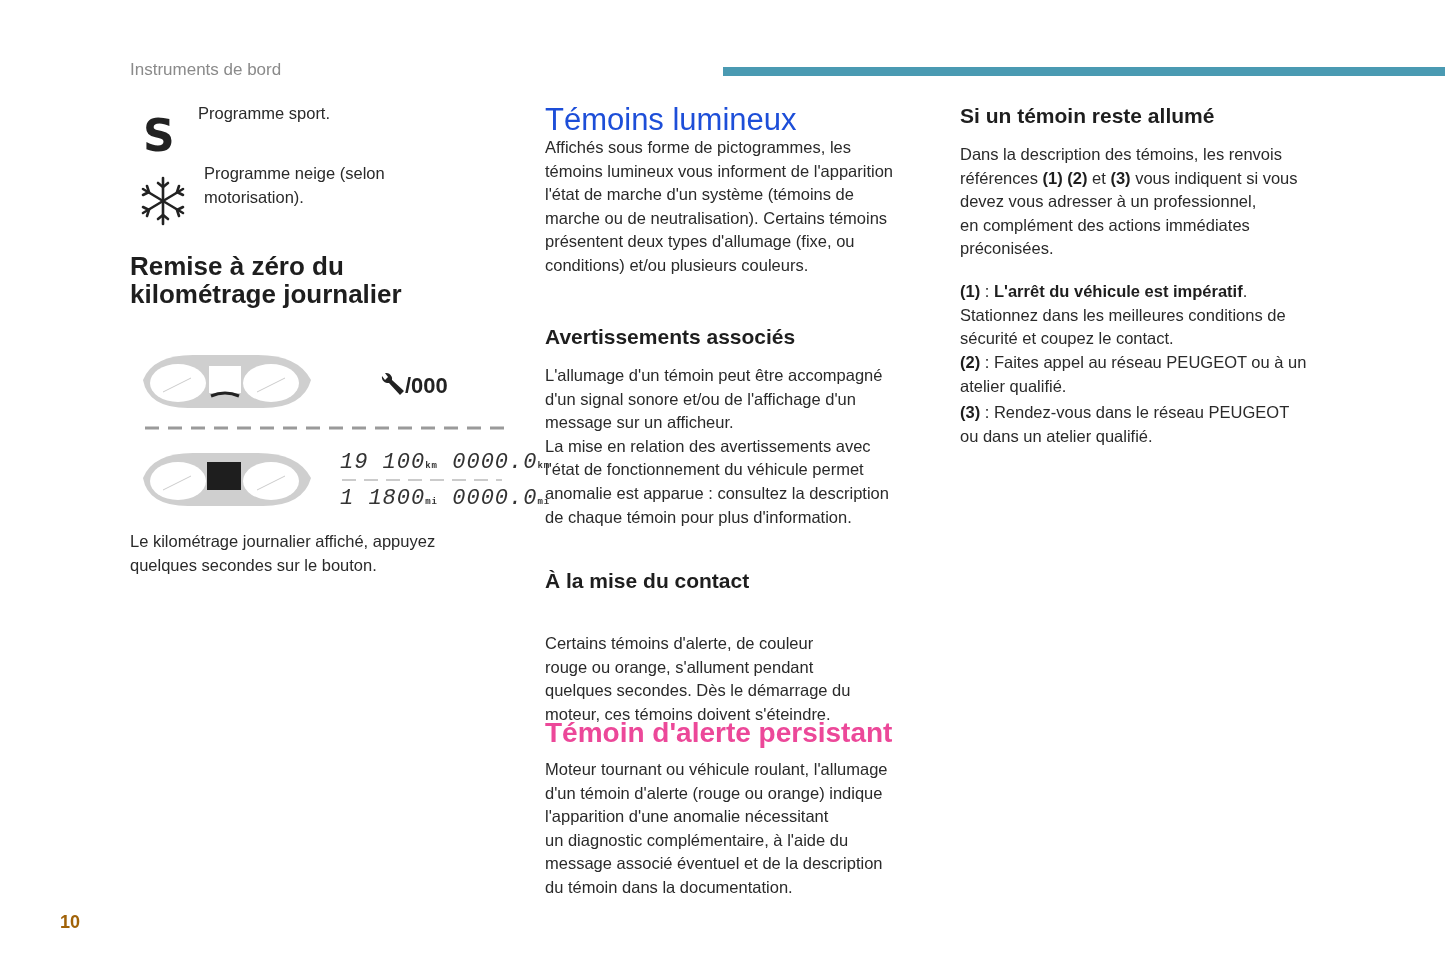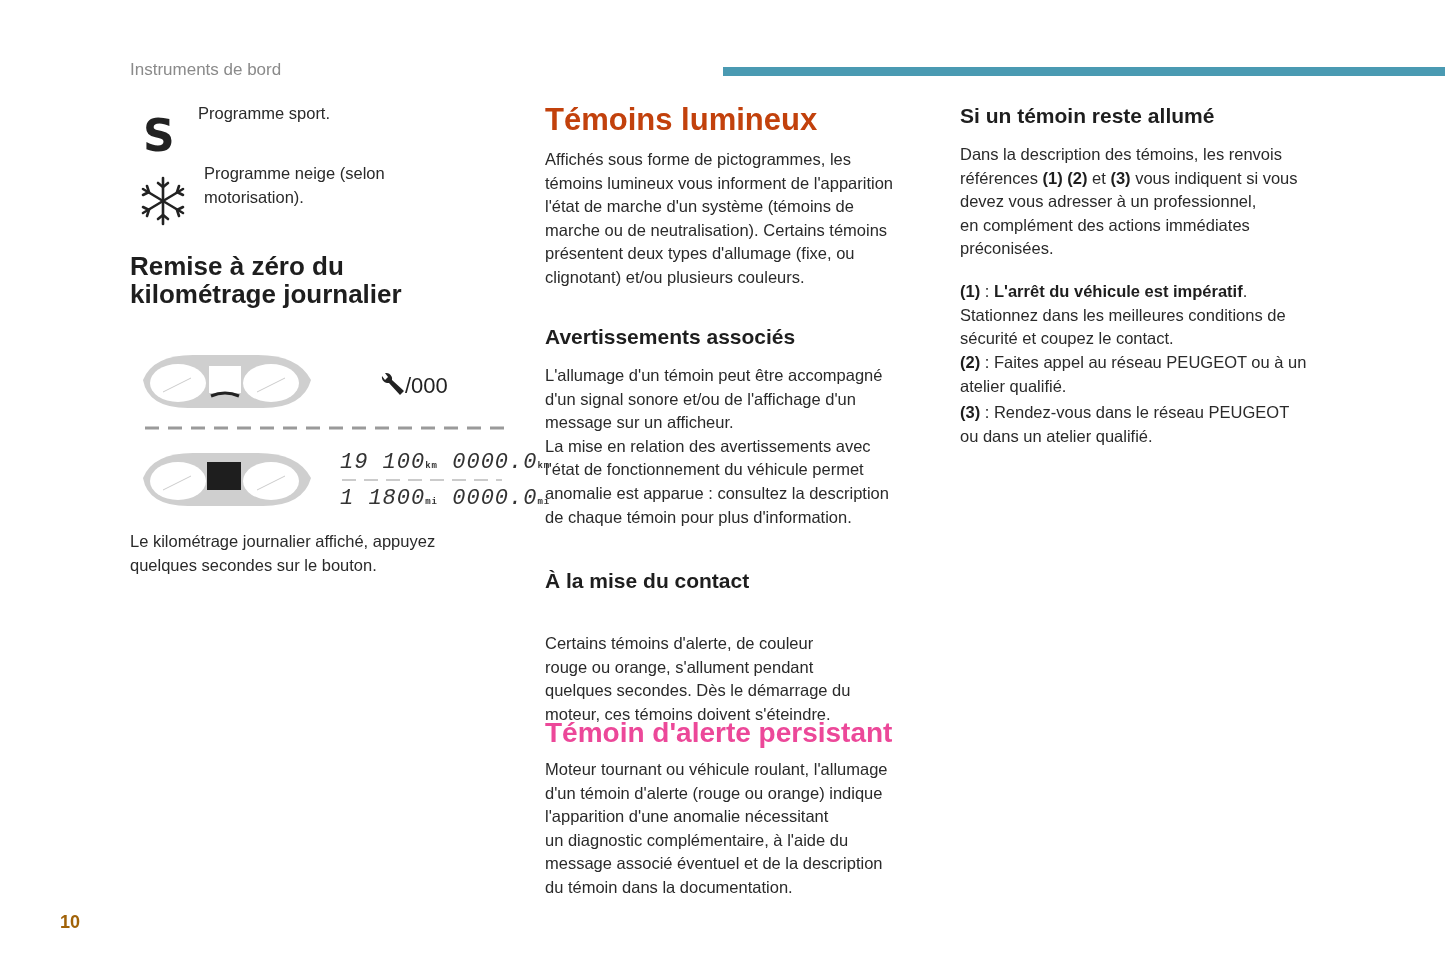--- a/index.html
+++ b/index.html
@@ -3,21 +3,21 @@
 <meta charset="utf-8">
 <style>
   html, body { margin:0; padding:0; background:#ffffff; }
   body { width:1445px; height:977px; position:relative; overflow:hidden;
          font-family:"Liberation Sans", sans-serif; color:#2a2a2a; }
   .abs { position:absolute; }
   .header-title { left:130px; top:60px; font-size:17px; color:#8a8a8a; }
   .header-bar { left:723px; top:67px; width:722px; height:9px; background:#4a9ab2; }
   .p { font-size:16.5px; line-height:23.6px; color:#2a2a2a; }
   .h1 { font-size:26px; font-weight:bold; color:#1e1e1e; line-height:28px; }
-  .h1-light { font-size:31px; color:#c2410c; font-weight:bold; }
+  .h1-light { font-size:31px; color:#1d4ed8; font-weight:normal; }
   .h2 { font-size:21px; font-weight:bold; color:#1e1e1e; }
   .h3 { font-size:21px; font-weight:bold; color:#1e1e1e; }
   .big { font-size:28px; font-weight:bold; color:#ec4899; }
   .pagenum { left:60px; top:912px; font-size:18px; font-weight:bold; color:#a16207; }
   b { font-weight:bold; color:#1e1e1e; }
   .sport-icon { left:143px; top:110px; font-size:44px; font-weight:bold; color:#222; font-family:"DejaVu Sans", sans-serif; }
   .lcd { font-family:"Liberation Mono", monospace; font-style:italic; color:#333; font-size:22px; letter-spacing:1px; }
   .lcd small { font-size:9px; font-style:normal; font-weight:bold;margin-top:28px; }
 </style>
 </head>
@@ -57,21 +57,21 @@
   <ellipse cx="45" cy="33" rx="28" ry="19" fill="#fff"></ellipse>
   <ellipse cx="138" cy="33" rx="28" ry="19" fill="#fff"></ellipse>
   <rect x="76" y="16" width="32" height="27" fill="#fff"></rect>
   <path d="M78 46 Q 92 40 106 46" stroke="#222" stroke-width="3" fill="none"></path>
   <line x1="30" y1="42" x2="58" y2="28" stroke="#ccc" stroke-width="1"></line>
   <line x1="124" y1="42" x2="152" y2="28" stroke="#ccc" stroke-width="1"></line>
 </svg>
 <svg class="abs" style="left:378px;top:370px;" width="28" height="28" viewBox="0 0 28 28">
   <path d="M4 6 A6 6 0 0 0 11 13 L22 25 L26 21 L14 10 A6 6 0 0 0 7 3 L10 7 L7 10 Z" fill="#222"></path>
 </svg>
-<div class="abs" style="left:405px;top:373px;font-size:22px;font-weight:normal;color:#222;">/000</div>
+<div class="abs" style="left:405px;top:373px;font-size:22px;font-weight:bold;color:#222;">/000</div>
 
 <svg class="abs" style="left:145px;top:424px;" width="365" height="8">
   <line x1="0" y1="4" x2="365" y2="4" stroke="#9a9a9a" stroke-width="3" stroke-dasharray="14 9"></line>
 </svg>
 
 <svg class="abs" style="left:133px;top:448px;" width="185" height="62" viewBox="0 0 185 62">
   <path d="M10 30 Q 20 5 60 5 L125 5 Q 165 5 178 30 Q 170 58 130 58 L55 58 Q 15 58 10 30 Z" fill="#cfcfcf"></path>
   <ellipse cx="45" cy="33" rx="28" ry="19" fill="#fff"></ellipse>
   <ellipse cx="138" cy="33" rx="28" ry="19" fill="#fff"></ellipse>
   <rect x="74" y="14" width="34" height="28" fill="#1e1e1e"></rect>
@@ -90,27 +90,27 @@
   <span>1 1800</span><small>mi</small>
   <span>0000.0</span><small>mi</small>
 </div>
 
 <div class="abs p" style="left:130px;top:530px;">
   <div>Le kilométrage journalier affiché, appuyez</div>
   <div>quelques secondes sur le bouton.</div>
 </div>
 
 <div class="abs h1-light" style="left:545px;top:102px;">Témoins lumineux</div>
-<div class="abs p" style="left:545px;top:148px;">
+<div class="abs p" style="left:545px;top:136px;">
   <div>Affichés sous forme de pictogrammes, les</div>
   <div>témoins lumineux vous informent de l'apparition</div>
   <div>l'état de marche d'un système (témoins de</div>
   <div>marche ou de neutralisation). Certains témoins</div>
   <div>présentent deux types d'allumage (fixe, ou</div>
-  <div>clignotant) et/ou plusieurs couleurs.</div>
+  <div>conditions) et/ou plusieurs couleurs.</div>
 </div>
 
 <div class="abs h2" style="left:545px;top:325px;">Avertissements associés</div>
 <div class="abs p" style="left:545px;top:364px;">
   <div>L'allumage d'un témoin peut être accompagné</div>
   <div>d'un signal sonore et/ou de l'affichage d'un</div>
   <div>message sur un afficheur.</div>
   <div>La mise en relation des avertissements avec</div>
   <div>l'état de fonctionnement du véhicule permet</div>
   <div>anomalie est apparue : consultez la description</div>

